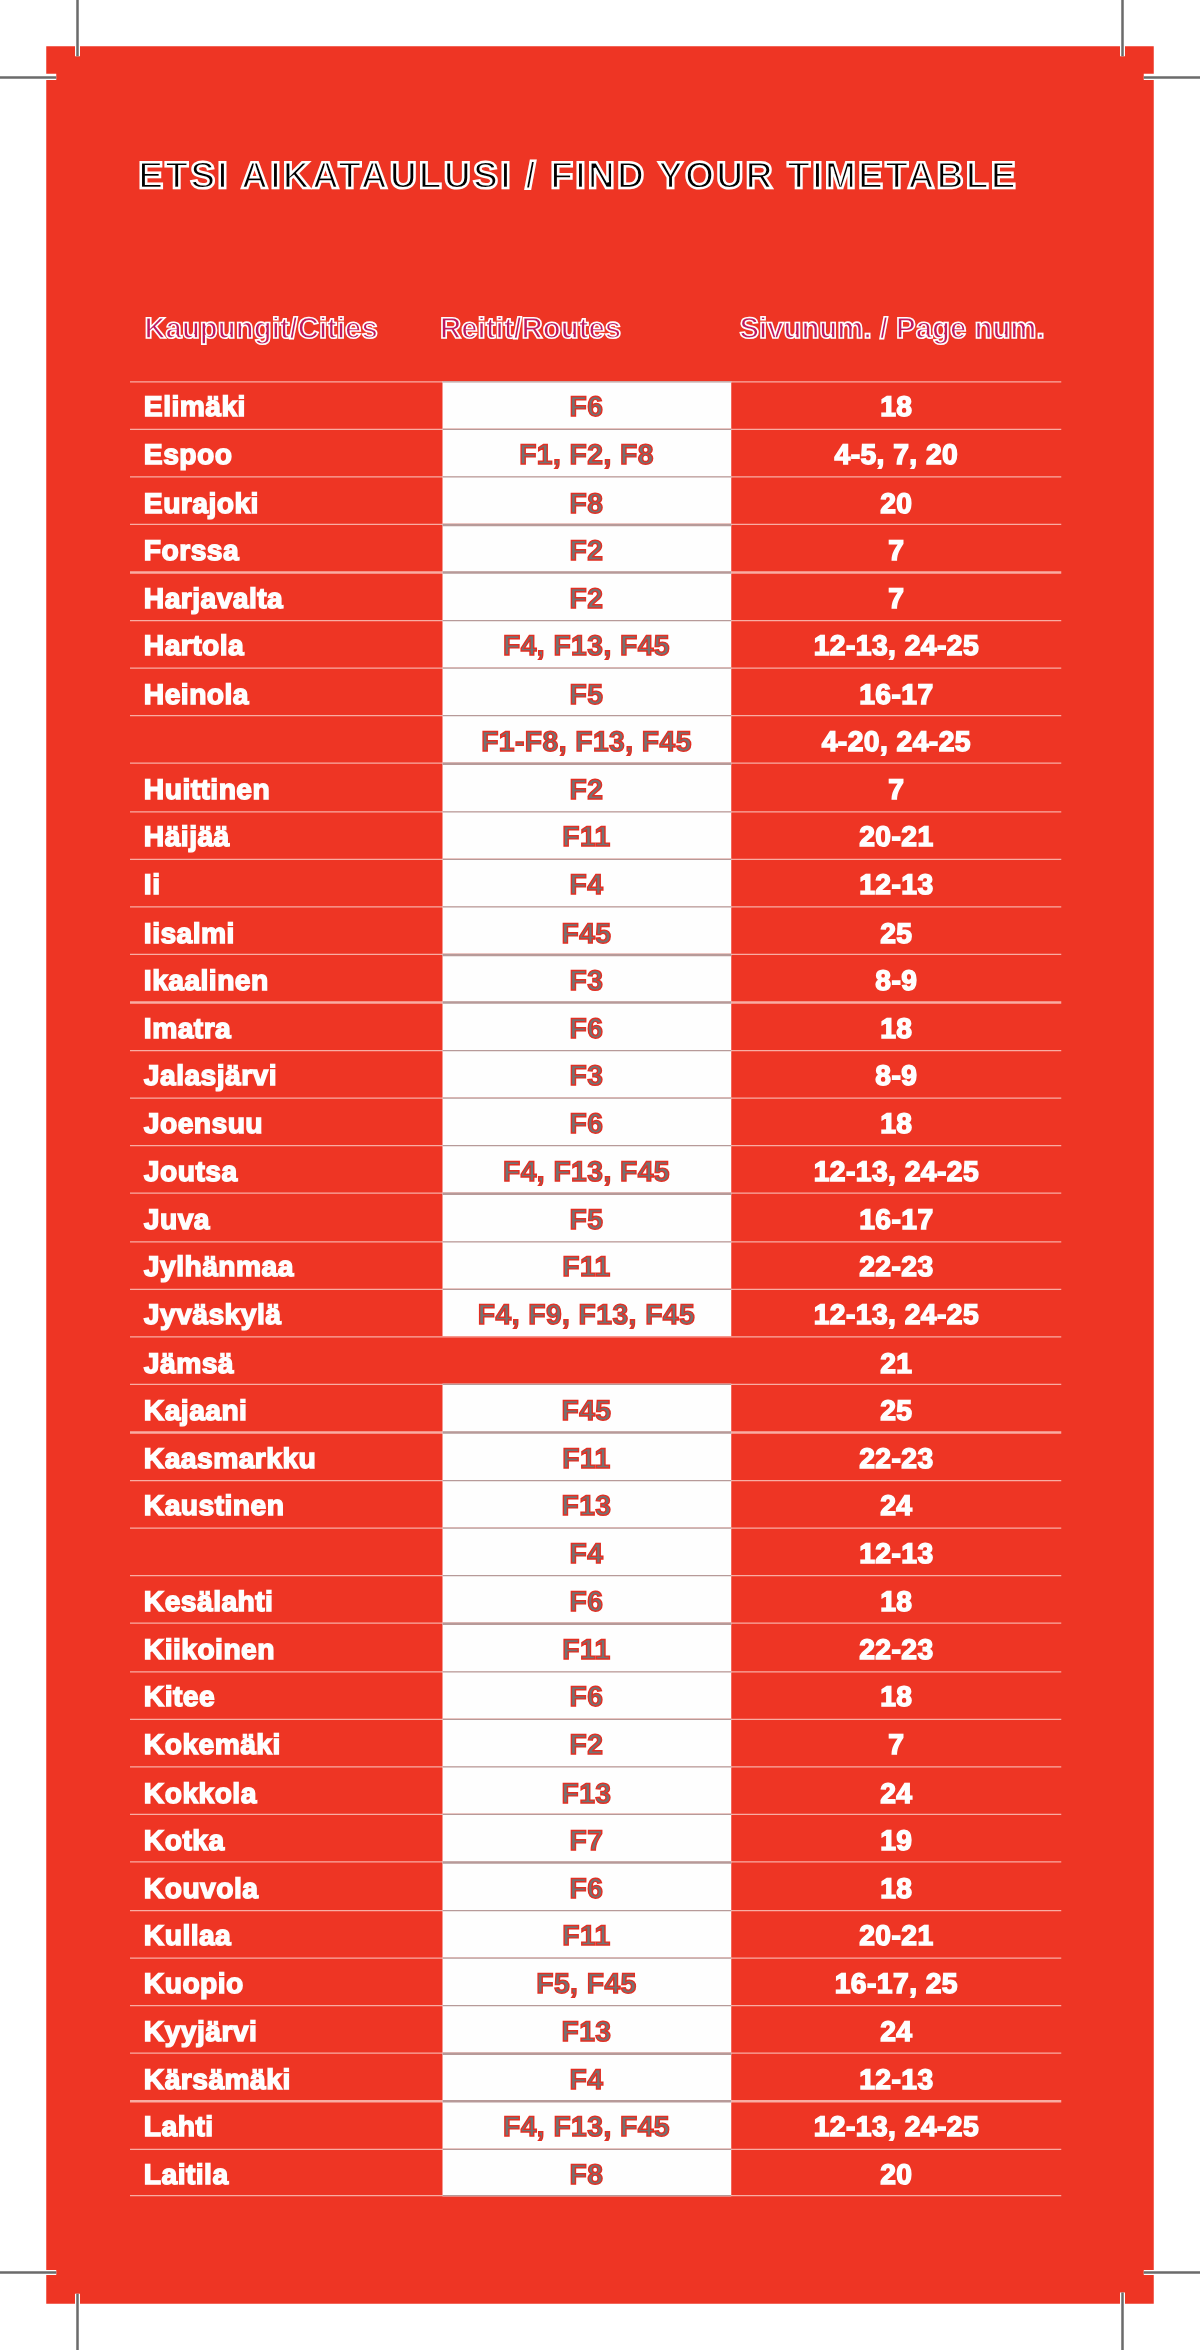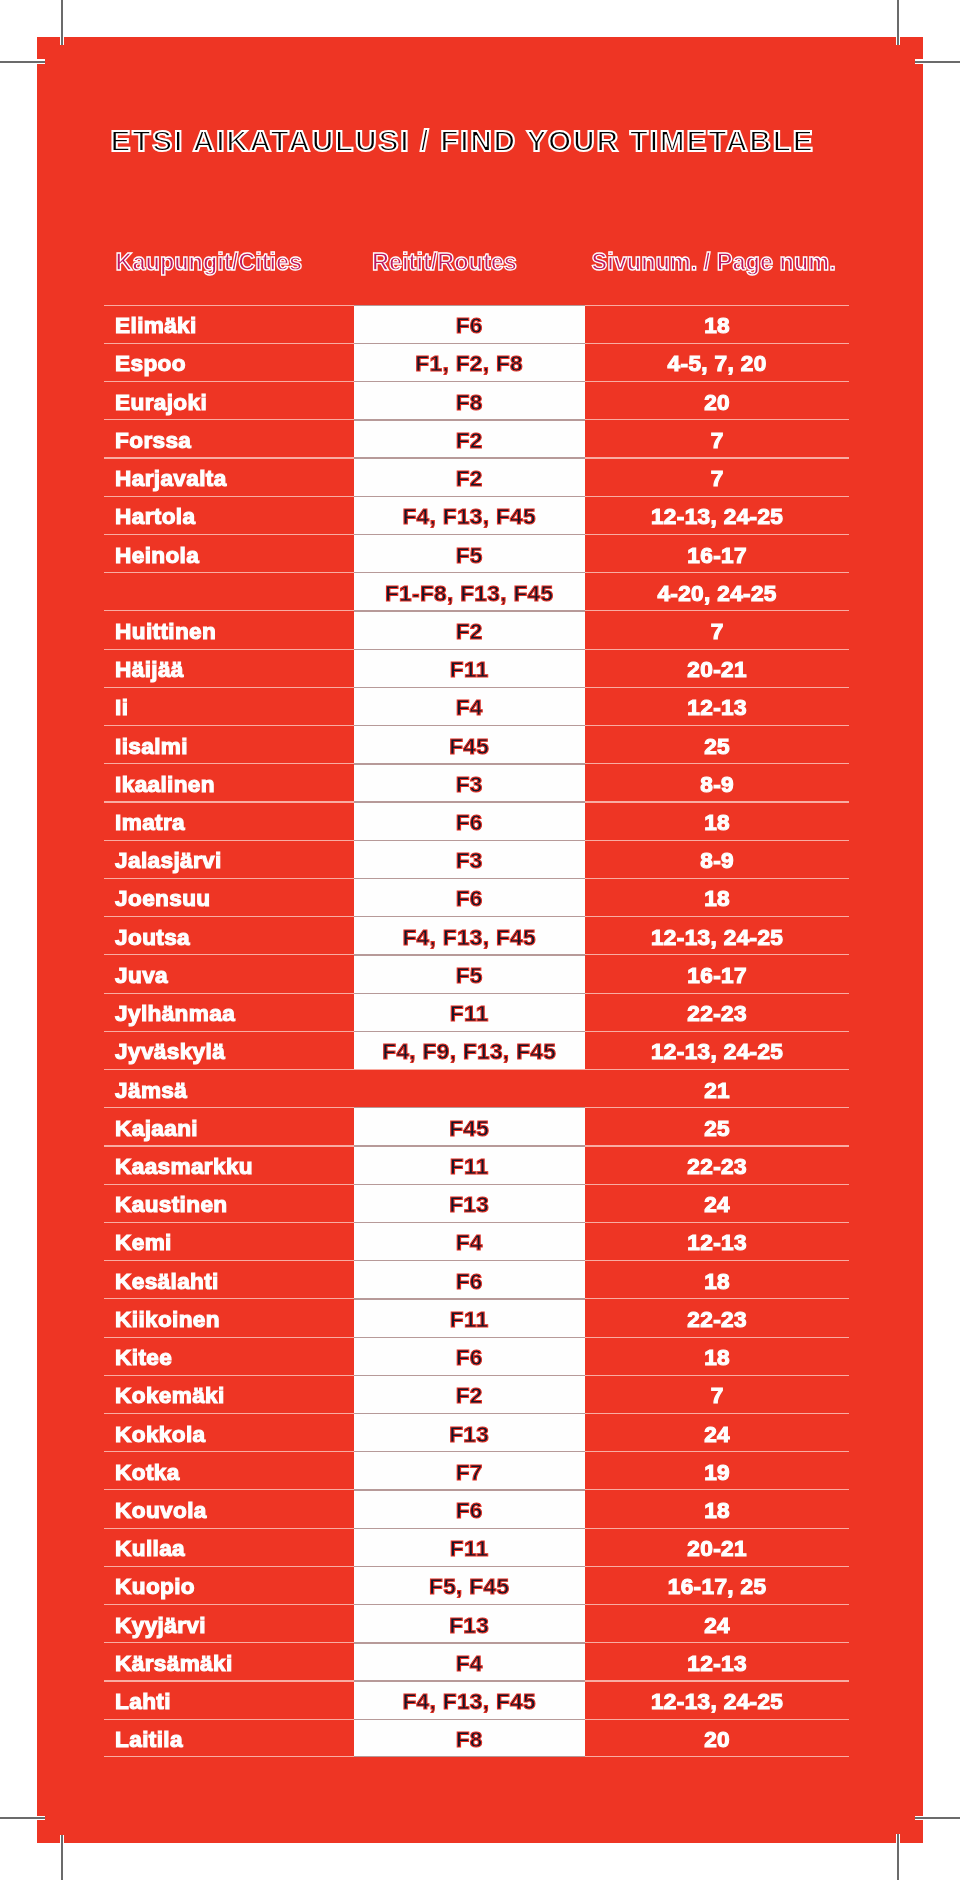--- a/index.html
+++ b/index.html
@@ -25,37 +25,37 @@
   h1#title{margin:0;padding:0;position:absolute;left:110.5px;top:126px;font-size:30px;font-weight:bold;
          color:#000000;letter-spacing:1.68px;white-space:nowrap;line-height:1;
          -webkit-text-stroke:2px #fefefe;}
 
   
   #thead{position:absolute;left:0;top:250.5px;width:960px;height:28px;}
   .th{position:absolute;top:0;font-size:23.5px;font-weight:bold;color:#be185d;
       letter-spacing:0px;white-space:nowrap;line-height:1;
       -webkit-text-stroke:1.3px #fefefe;}
   #th0{left:115.5px;}
-  #th1{left:372px;}
+  #th1{left:352px;}
   #th2{left:591.5px;}
 
   
   #tbl{position:absolute;left:104.5px;top:304.6px;width:745px;}
   .row{position:relative;height:38.22px;text-decoration:underline;}
   .row .line{position:absolute;left:-0.7px;top:0;width:744.8px;height:1.1px;
              background:#f9aca2;}
   .row.last .line2{position:absolute;left:-0.7px;bottom:0;width:744.8px;height:1.1px;
              background:#f9aca2;}
   .cell{position:absolute;top:0;height:100%;display:flex;align-items:center;
         font-size:22.6px;font-weight:bold;letter-spacing:0.35px;white-space:nowrap;
         padding-top:5px;box-sizing:border-box;}
   .c-city,.c-pages{-webkit-text-stroke:1.15px #fefefe;}
   .c-routes{-webkit-text-stroke:1.15px #e32e22;}
   .c-city{left:0;width:249.2px;padding-left:10.6px;box-sizing:border-box;color:#fefefe;}
-  .c-routes{left:249.2px;width:231px;background:#fefefe;color:#0f172a;
+  .c-routes{left:249.2px;width:231px;background:#fefefe;color:#737373;
             justify-content:center;}
   .c-pages{left:480.2px;width:264.8px;color:#fefefe;justify-content:center;}
   .c-routes .rline{position:absolute;left:0;top:0;width:100%;height:1.3px;
                    background:#b79a99;}
   .row.last .c-routes .rline2{position:absolute;left:0;bottom:0;width:100%;
                    height:1.3px;background:#b79a99;}
 </style>
 </head>
 <body>
 
@@ -303,21 +303,20 @@
         <div class="line"></div>
         <div class="cell c-city">Kaustinen</div>
         <div class="cell c-routes">
           <div class="rline"></div>
           <span>F13</span>
         </div>
         <div class="cell c-pages">24</div>
       </div>
       <div class="row">
         <div class="line"></div>
-        <div class="cell c-city">Kemi</div>
         <div class="cell c-routes">
           <div class="rline"></div>
           <span>F4</span>
         </div>
         <div class="cell c-pages">12-13</div>
       </div>
       <div class="row">
         <div class="line"></div>
         <div class="cell c-city">Kesälahti</div>
         <div class="cell c-routes">

